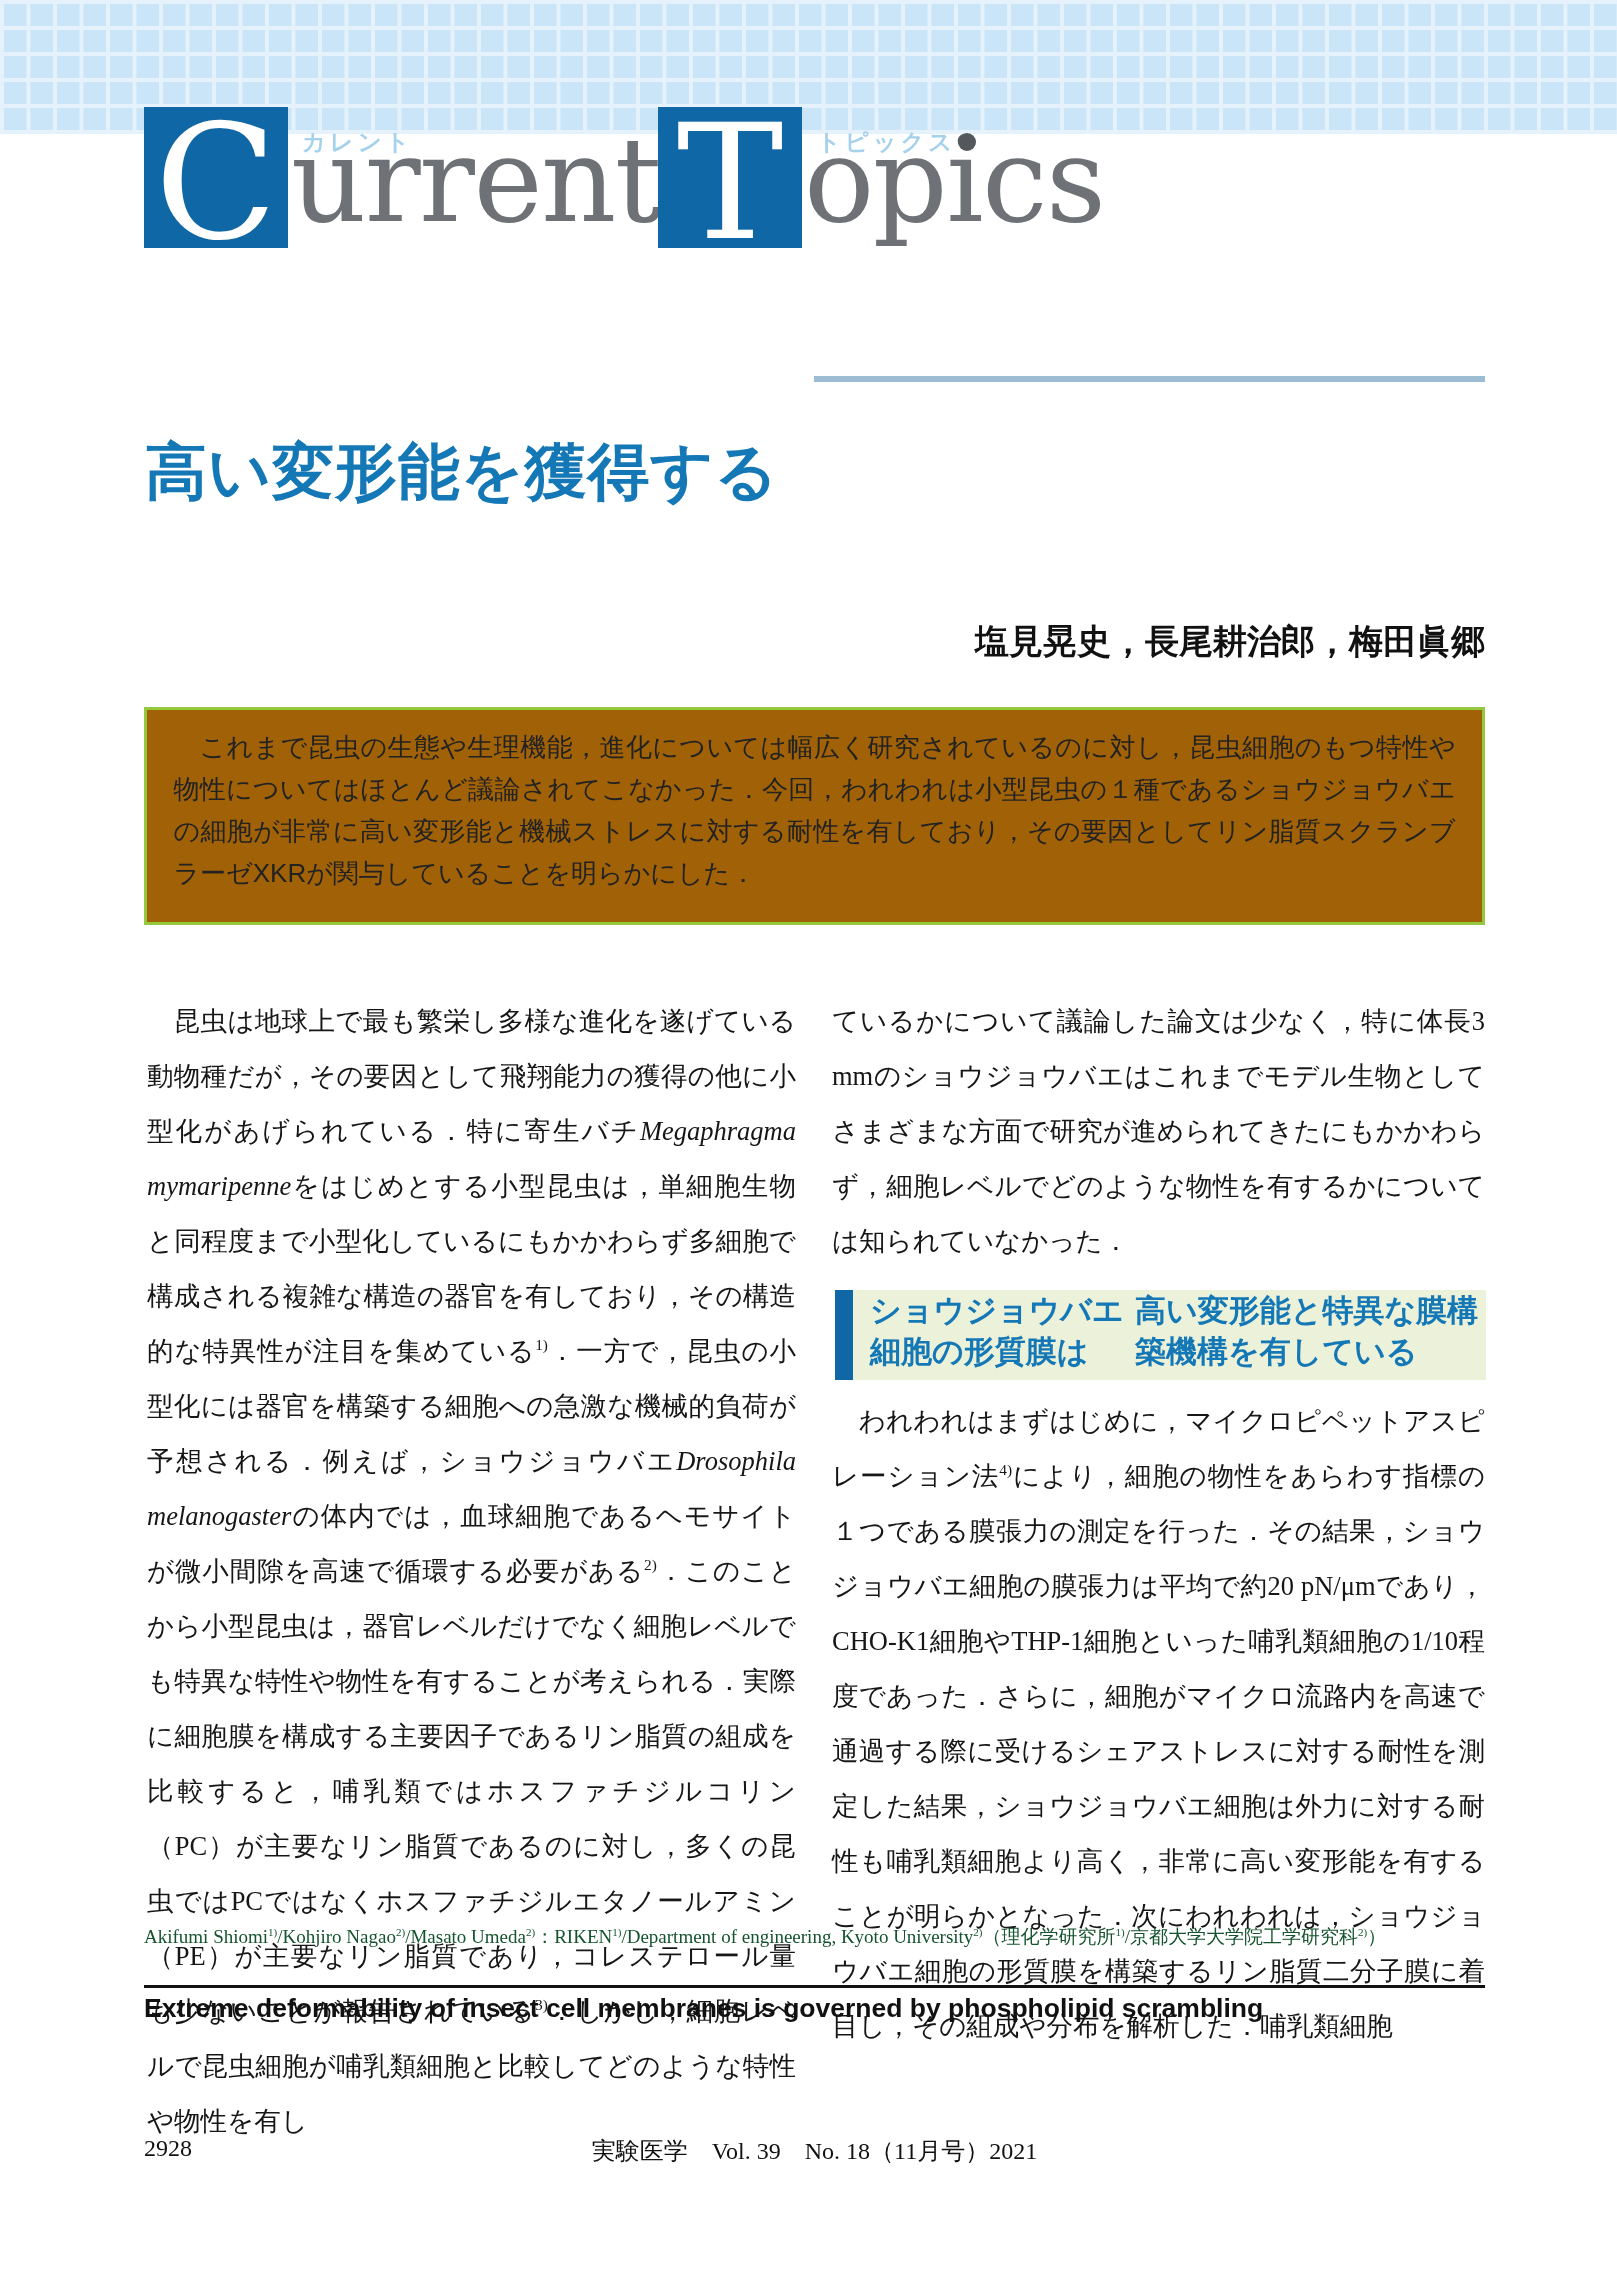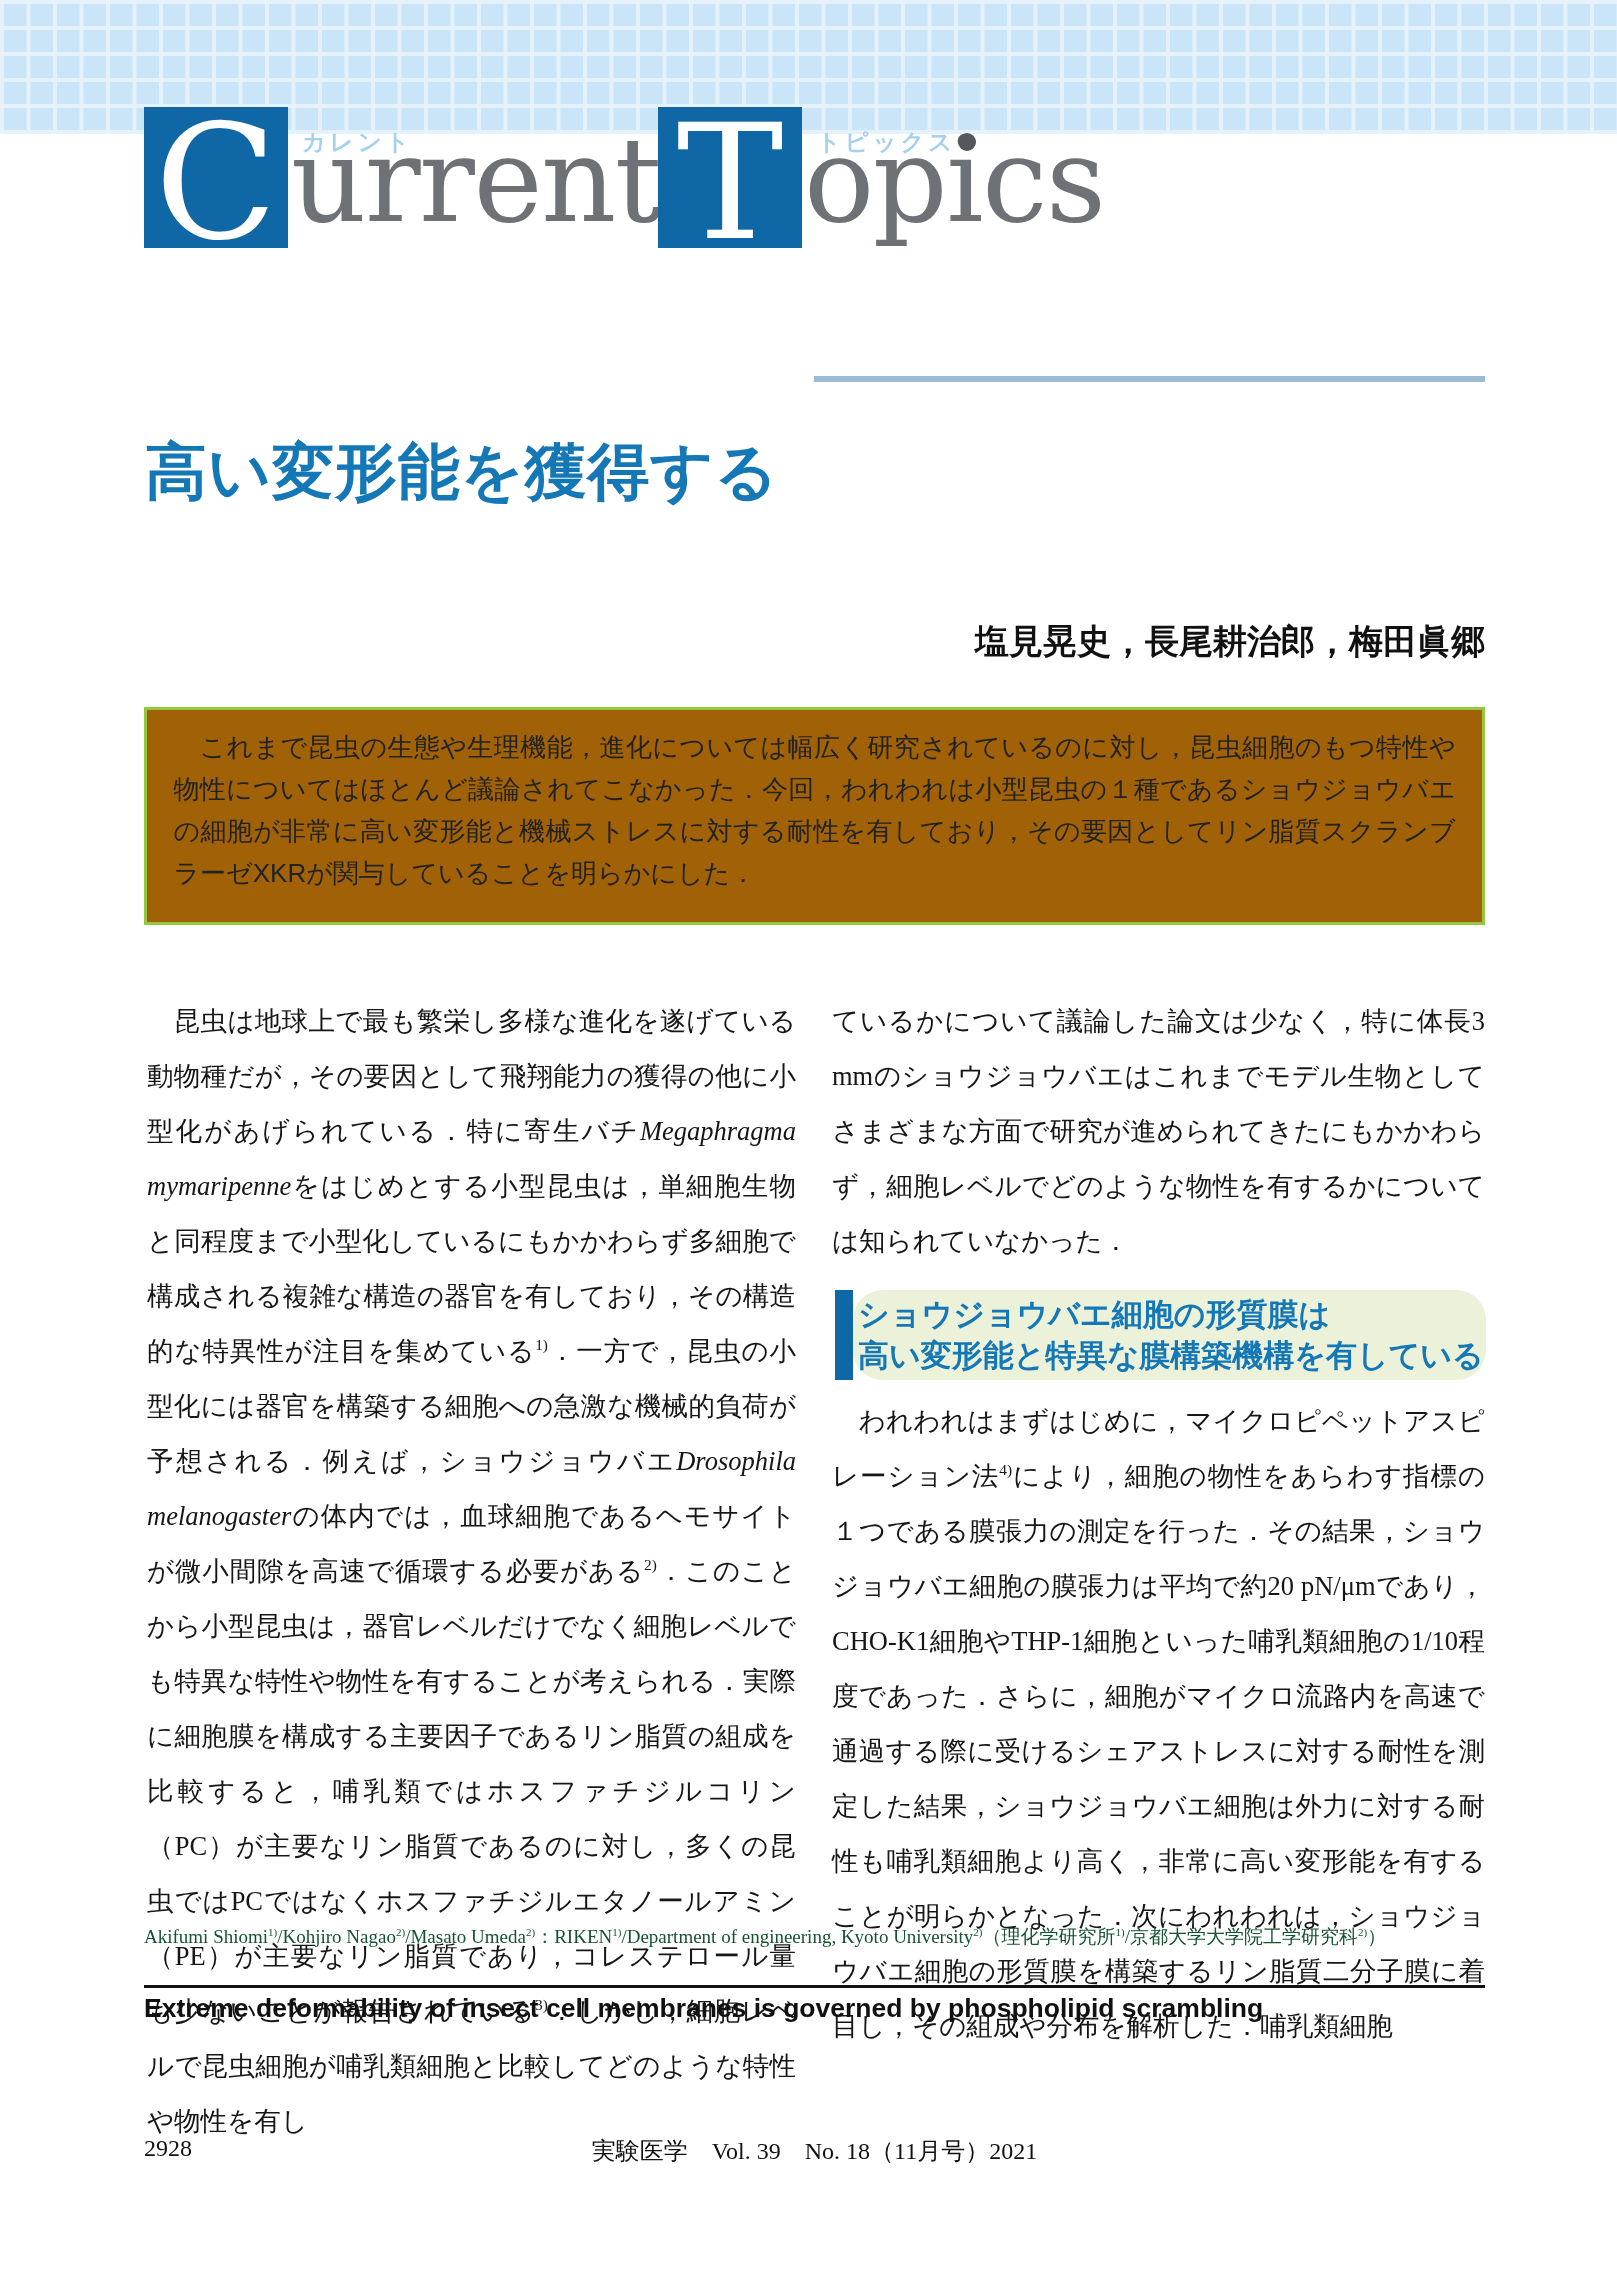--- a/index.html
+++ b/index.html
@@ -49,21 +49,21 @@
   .col p{margin:0;}
   .colL{left:147px;top:994px;width:649px;height:966px;}
   .colR1{left:832px;top:994px;width:653px;height:288px;}
   .colR2{left:832px;top:1394px;width:653px;height:561px;}
   .col sup, .affil sup, .citation sup{font-size:0.58em;vertical-align:super;line-height:0;}
 
   
   .sechead{position:absolute;left:835px;top:1290px;width:651px;height:90px;}
   .secbar{position:absolute;left:0;top:0;width:18px;height:90px;background:#0f67a5;}
   .secbg{position:absolute;left:18px;top:0;right:0;bottom:0;background:#ecf1da;
-        display:flex;flex-direction:column;justify-content:center;padding-left:5px;box-sizing:border-box;border-radius:30px;}
+        display:flex;flex-direction:row;justify-content:center;padding-left:17px;box-sizing:border-box;}
   .secbg div{font-family:"Liberation Sans","DejaVu Sans",sans-serif;font-weight:bold;
         font-size:31px;line-height:41px;color:#1478b6;}
 
   
   .footrule{position:absolute;left:144px;top:1985px;width:1341px;height:3.1px;background:#111;}
   .entitle{position:absolute;left:144px;top:1993px;width:1341px;
         font-family:"Liberation Sans","DejaVu Sans",sans-serif;font-weight:bold;
         font-size:26.5px;color:#111;}
   .affil{position:absolute;left:144px;top:1920px;width:1341px;
         font-size:19px;line-height:34px;color:#14532d;text-align:justify;}

